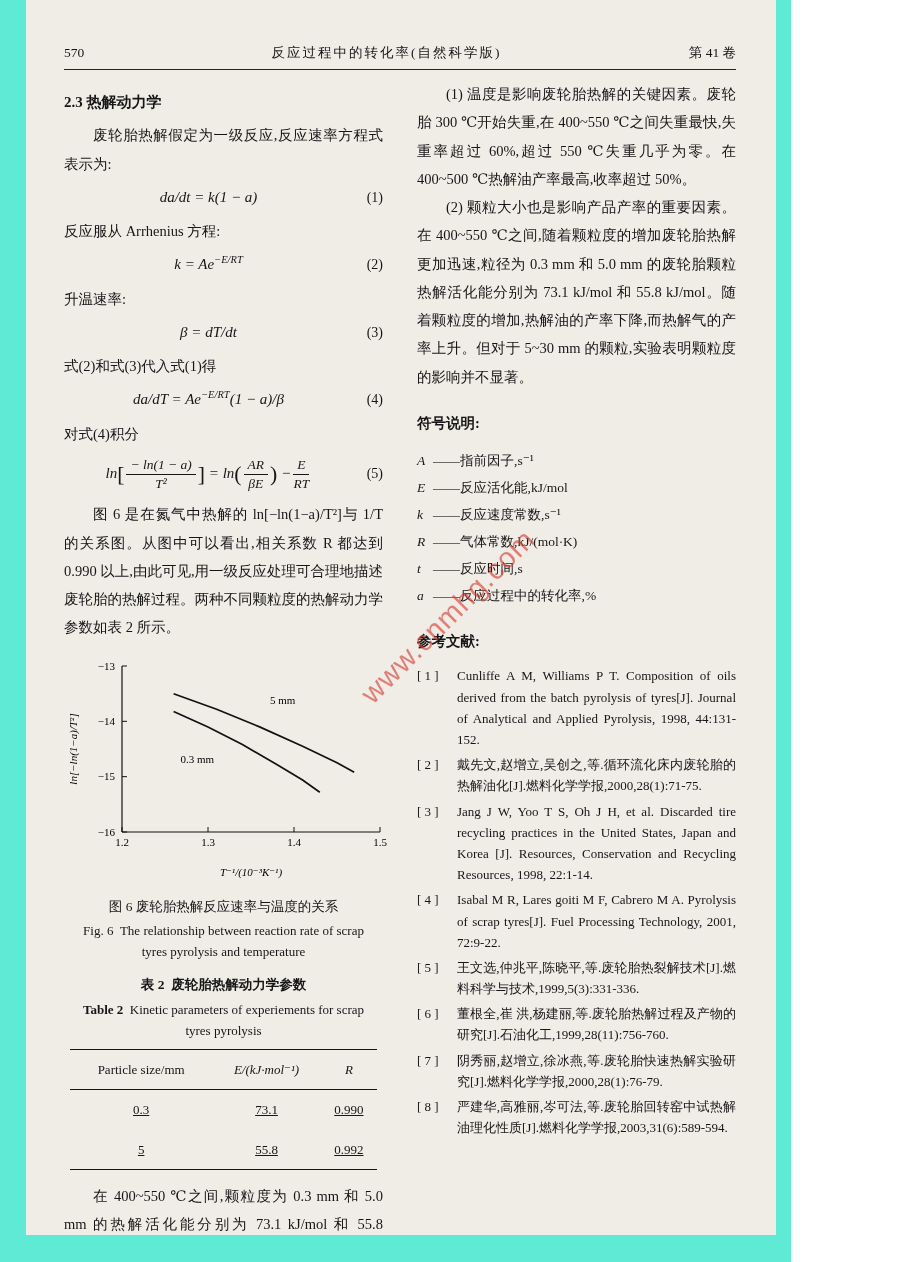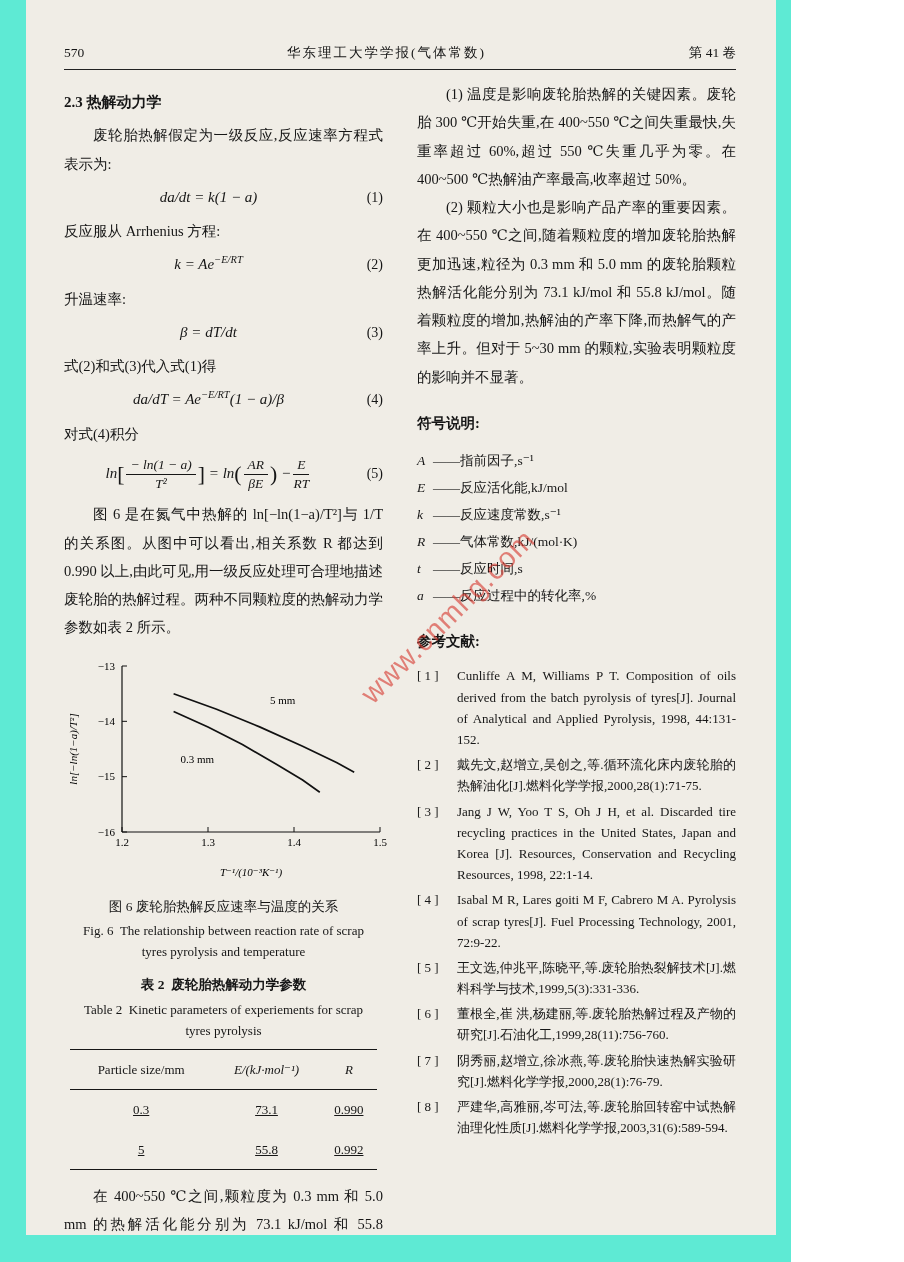--- a/index.html
+++ b/index.html
@@ -23,21 +23,21 @@
   .eq-num{font-style:normal;font-size:14px;width:30px;text-align:right;}
   sup.e{font-size:0.7em;}
   .frac{display:inline-block;vertical-align:middle;text-align:center;line-height:1.15;font-size:13.5px;margin:0 2px;}
   .frac .fnum{display:block;border-bottom:1px solid #161616;padding:0 4px 1px;}
   .frac .fden{display:block;padding-top:1px;}
   .bb{font-size:1.45em;font-style:normal;vertical-align:middle;}
   
   .figwrap{text-align:center;margin:12px 0 2px;}
   svg text{font-family:"Liberation Serif","DejaVu Serif",serif;}
   .cap{text-align:center;font-size:13px;line-height:1.55;margin:1px 0;}
-  .cap .blb{font-weight:normal;margin-top:28px;}
+  .cap .blb{font-weight:bold;margin-top:28px;}
   .cap-cn{text-align:center;font-size:13.5px;margin:3px 0 1px;}
   .tcap-cn{text-align:center;font-size:13.5px;font-weight:bold;margin:10px 0 1px;}
   
   table.kin{border-collapse:collapse;margin:8px auto 12px;width:96%;font-size:13px;
             border-top:1.5px solid #161616;border-bottom:1.5px solid #161616;}
   table.kin th{font-weight:normal;border-bottom:1px solid #161616;padding:7px 4px;text-align:center;}
   table.kin td{padding:7px 4px;text-align:center;text-decoration:underline;}
   .ital{font-style:italic;}
   
   .concl-h{font-size:21px;font-weight:bold;margin:10px 0 20px;}
@@ -55,21 +55,21 @@
              pointer-events:none;}
 </style>
 </head>
 <body>
 
 <div class="scan">
   <div class="paper">
 
     <div class="pg-header">
       <span>570</span>
-      <span class="jt">华东理工大学学报(气体常数)</span>
+      <span class="jt">反应过程中的转化率(自然科学版)</span>
       <span>第 41 卷</span>
     </div>
 
     <div class="columns">
 
       <div class="col cjk">
         <p class="sec">2.3  热解动力学</p>
         <p class="indent">废轮胎热解假定为一级反应,反应速率方程式表示为:</p>
 
         <div class="eq-row">

